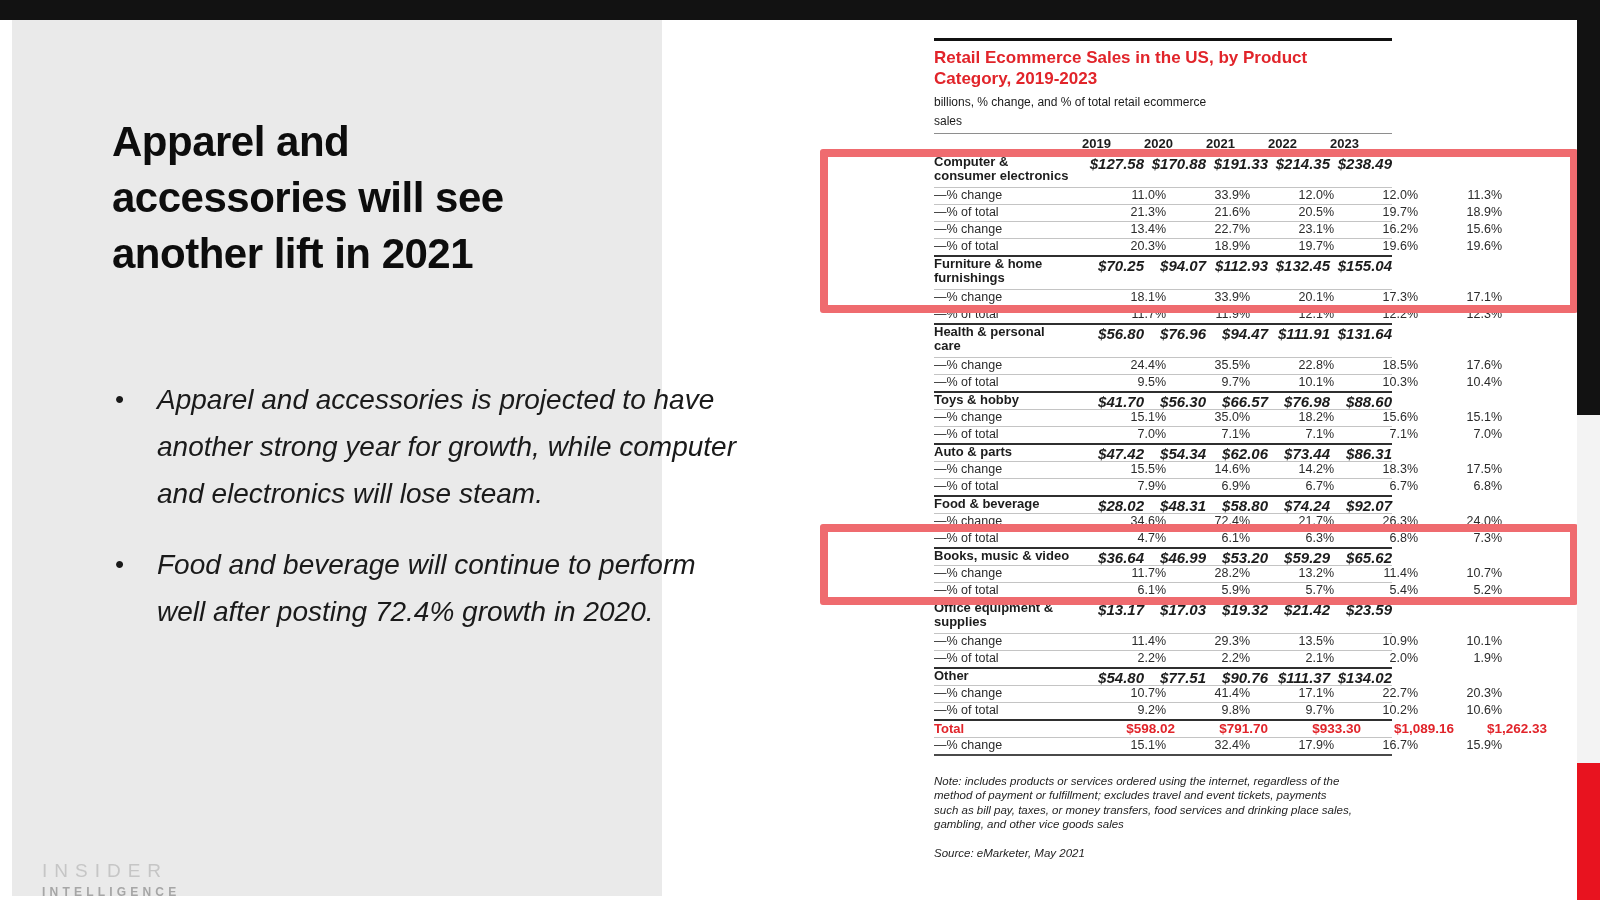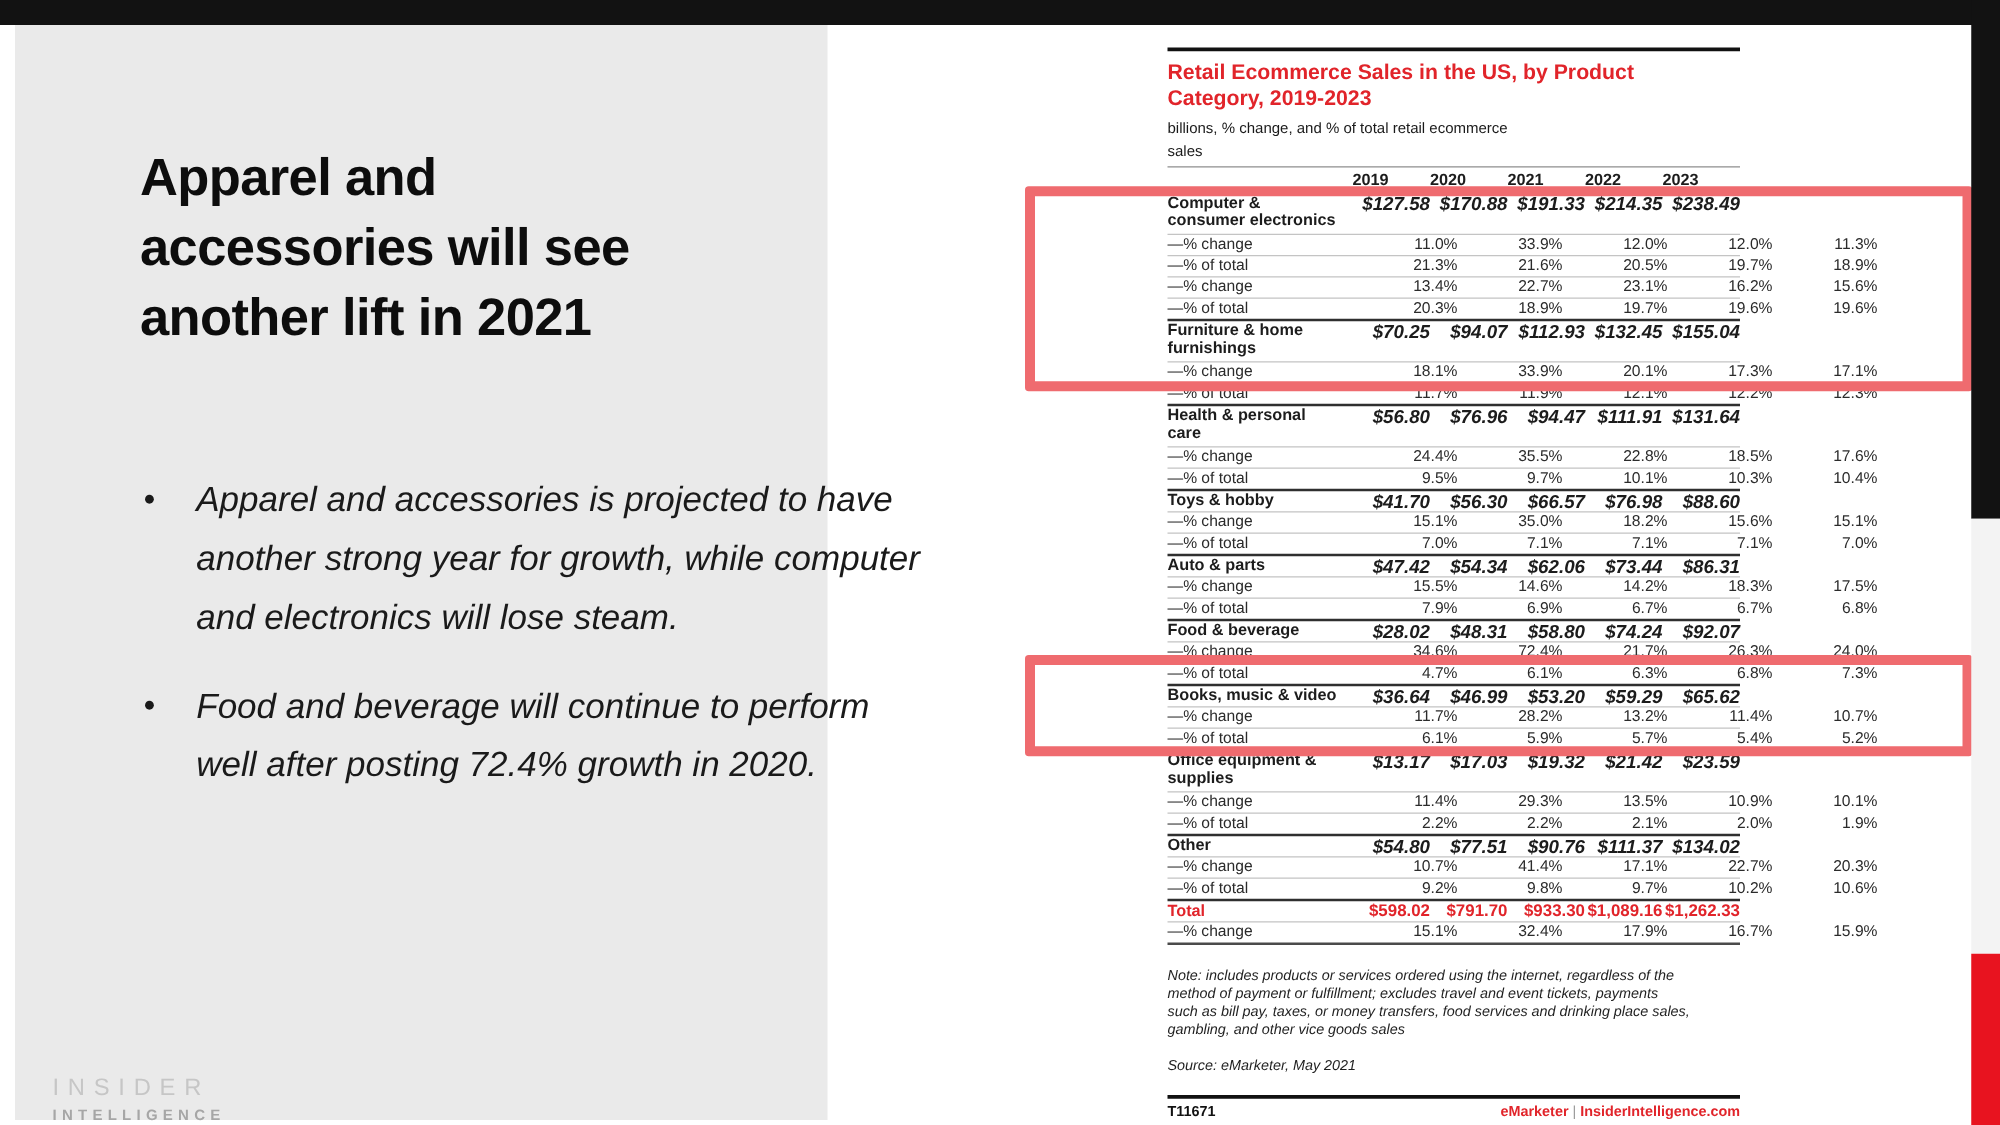--- a/index.html
+++ b/index.html
@@ -43,21 +43,21 @@
   .y-lbl { width:148px; flex:0 0 148px; }
   .y-val { width:62px; flex:0 0 62px; text-align:left; font-size:13px; font-weight:bold; color:#1c1c1c; }
 
   .table-body { border-bottom:2px solid #4a4a4a; }
   .row { display:flex; align-items:flex-start; box-sizing:border-box; }
   .row .lbl { width:148px; flex:0 0 148px; white-space:pre-line; }
   .row .val { width:62px; flex:0 0 62px; text-align:right; }
   .row.cat { border-top:2px solid #2f2f2f; font-weight:bold; color:#1c1c1c; }
   .row.cat .lbl { font-size:13px; line-height:14px; }
   .row.cat .val { font-size:15px;font-style:italic; }
-  .row.total { border-top:2px solid #2f2f2f; font-weight:bold; color:#e1242a; }
+  .row.total { border-top:2px solid #2f2f2f; font-weight:bold; color:#e1242a;gap:31px; }
   .row.total .lbl { font-size:13px; }
   .row.total .val { font-size:13.5px; }
   .row.sub { border-top:1px solid #c4c4c4; color:#2b2b2b; }
   .row.sub .lbl, .row.sub .val { font-size:12.5px; }
   .row.h2 { height:34px; }
   .row.h1 { height:18px; }
   .row.hs { height:17px;gap:22px; }
 
   .chart-note { margin-top:3px; font-size:11.5px; line-height:14.5px; font-style:italic; color:#1f1f1f; white-space:pre-line; }
   .chart-footer { position:absolute; left:0; top:838px; width:458px; }
@@ -370,27 +370,20 @@
           <div class="val">15.9%</div>
         </div>
       </div>
     <div class="chart-note">
       <div>Note: includes products or services ordered using the internet, regardless of the
 method of payment or fulfillment; excludes travel and event tickets, payments
 such as bill pay, taxes, or money transfers, food services and drinking place sales,
 gambling, and other vice goods sales</div>
       <div>Source: eMarketer, May 2021</div>
     </div>
-    <div class="chart-footer">
-      <div class="footer-rule"></div>
-      <div class="footer-row">
-        <span class="chart-id">T11671</span>
-        <span class="footer-brand"><span class="brand">eMarketer</span><span class="sep"> | </span><span class="site">InsiderIntelligence.com</span></span>
-      </div>
-    </div>
   </div>
 
   <div class="hl-box hl-box-1"></div>
   <div class="hl-box hl-box-2"></div>
 
   <div class="edge-bar">
     <div class="edge-black"></div>
     <div class="edge-gray"></div>
     <div class="edge-red"></div>
   </div>

